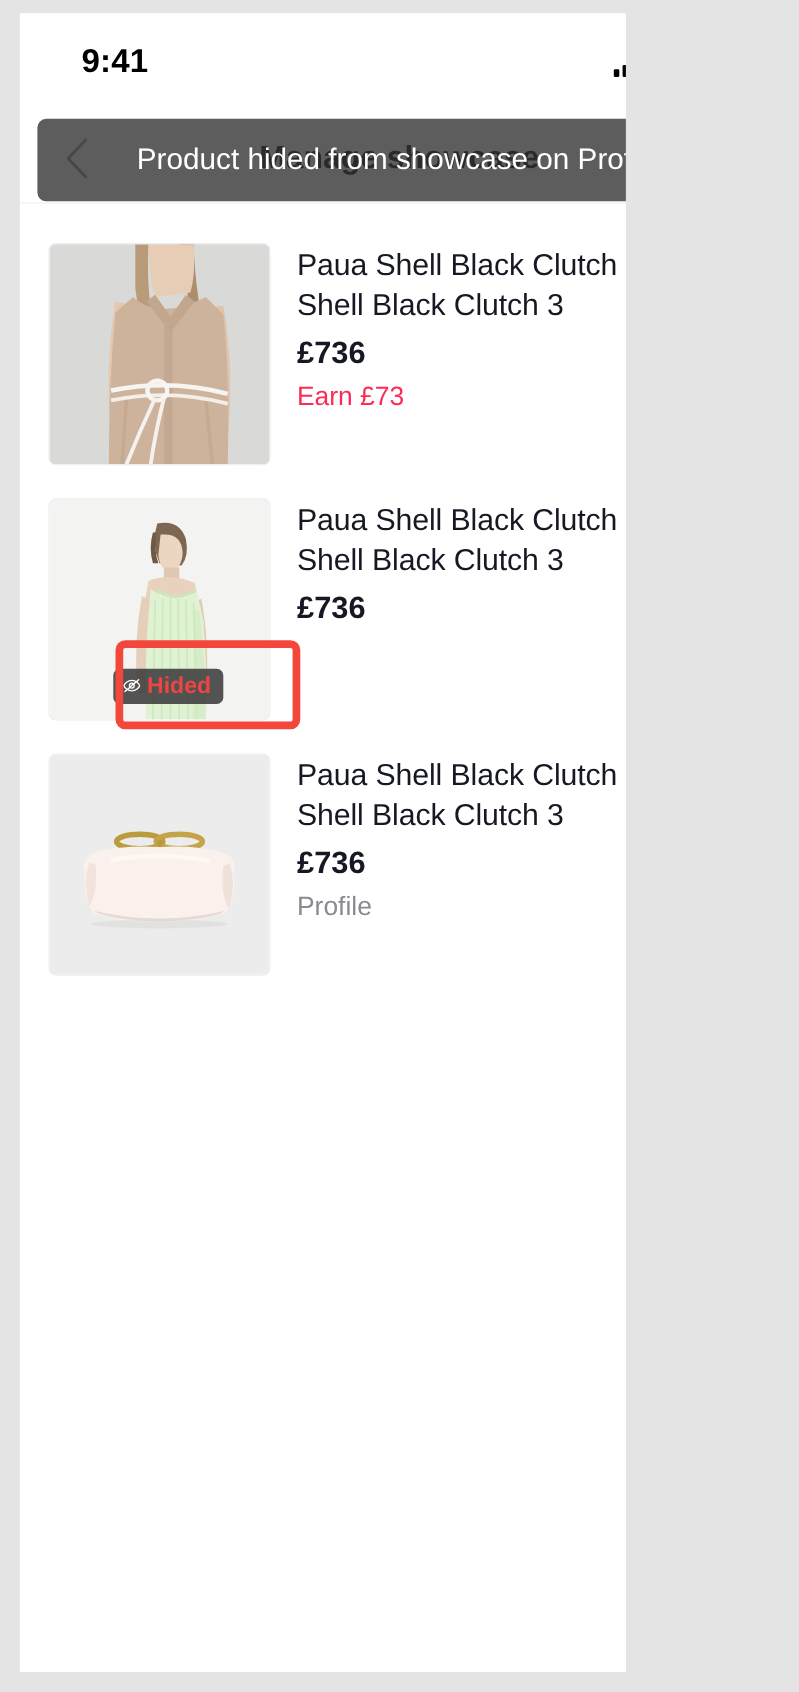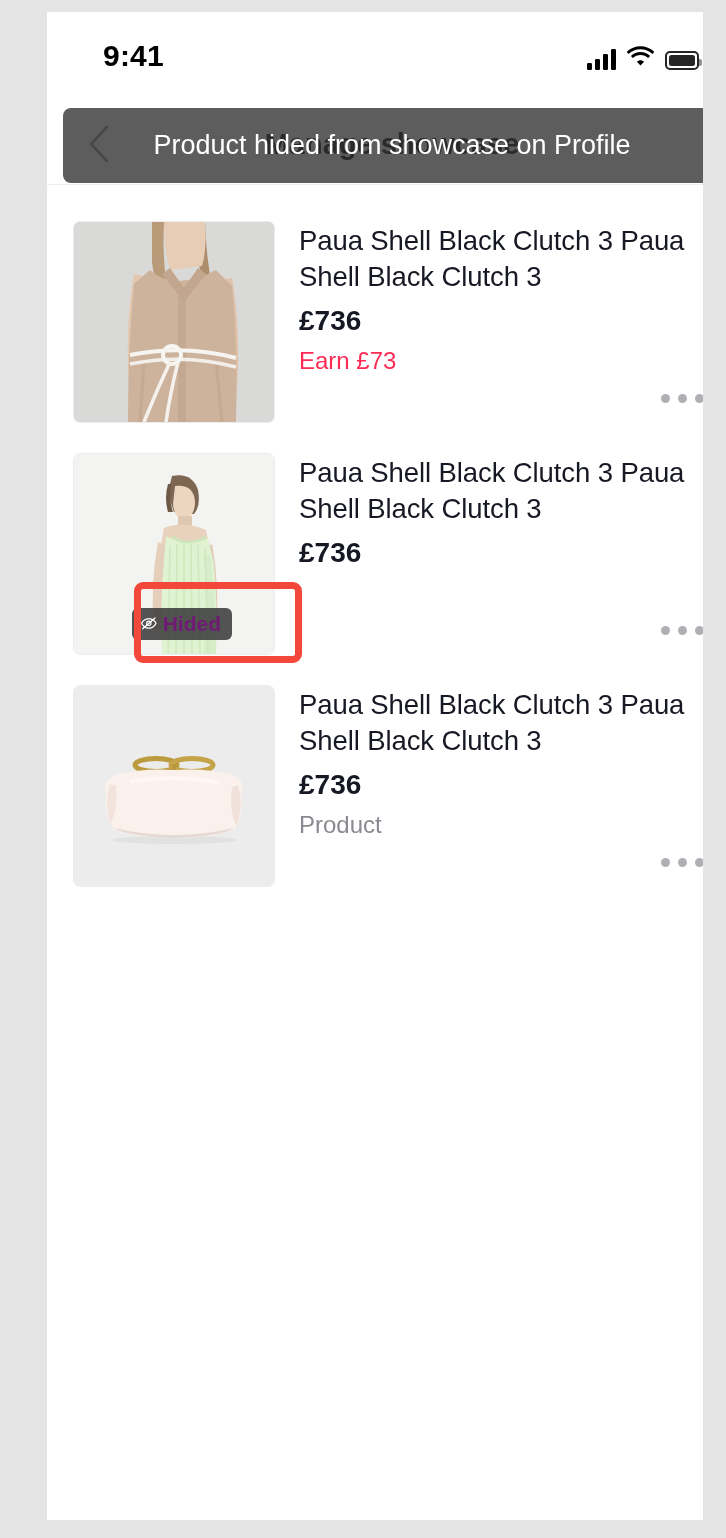--- a/index.html
+++ b/index.html
@@ -19,25 +19,24 @@
   #frame {
     position: absolute;
     left: 0; top: 0;
     width: 726px; height: 1538px;
     background: #e4e4e4;
   }
   #phone {
     position: absolute;
     left: 18px;
     top: 12px;
-    width: 656px;
+    width: 551px;
     height: 1508px;
     background: #ffffff;
     overflow: hidden;
-    margin-left: 29px;
   }
 
   
   #status-bar {
     position: absolute;
     left: 0; top: 0;
     width: 690px; height: 92px;
   }
   #status-time {
     position: absolute;
@@ -181,21 +180,21 @@
     background: rgba(60, 60, 60, 0.88);
     border-radius: 6px;
     padding: 5px 11px 6px 9px;
     display: flex;
     align-items: center;
     gap: 6px;
     white-space: nowrap;
   }
   .hidden-badge-label {
     font-size: 21px;
-    color: #701a75;
+    color: #ef4444;
     font-weight: bold;
     line-height: 1;
   }
 
   .info {
     flex: 1 1 auto;
     padding-left: 24px;
     padding-top: 2px;
     min-width: 0;
     position: relative;
@@ -444,21 +443,21 @@
             <path d="M40 142 Q100 156 160 142 Q148 150 100 152 Q52 150 40 142 Z" fill="#e7d9d3"></path>
 
             <path d="M56 96 Q100 88 146 97" stroke="#fff9f6" stroke-width="4" fill="none" opacity="0.8"></path>
 
             <ellipse cx="100" cy="154" rx="62" ry="4" fill="#d8d8d8" opacity="0.55"></ellipse>
           </svg>
         </div>
         <div class="info">
           <div class="p-title">Paua Shell Black Clutch 3 Paua Shell Black Clutch 3</div>
           <div class="p-price">£736</div>
-          <div class="p-sub">Product</div>
+          <div class="p-sub">Profile</div>
           <div class="more-btn">
             <i></i>
               <i></i>
               <i></i>
           </div>
         </div>
       </div>
 
     </div>
 

